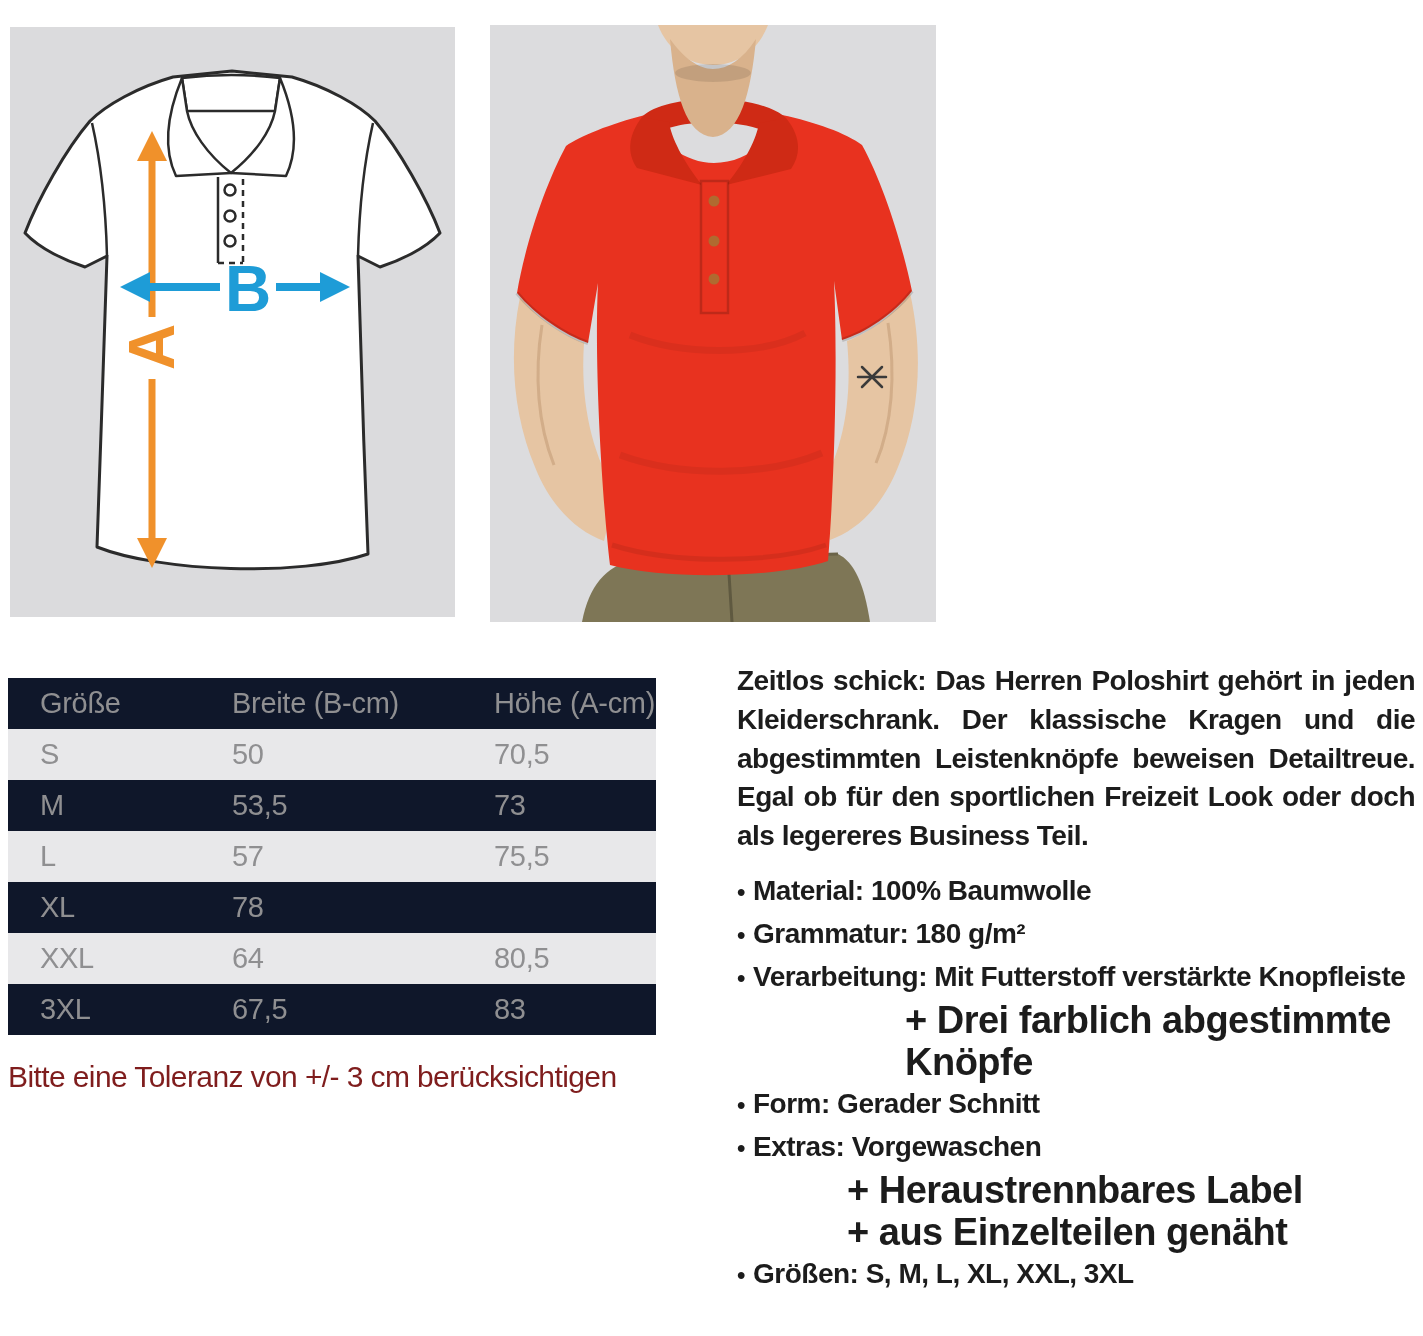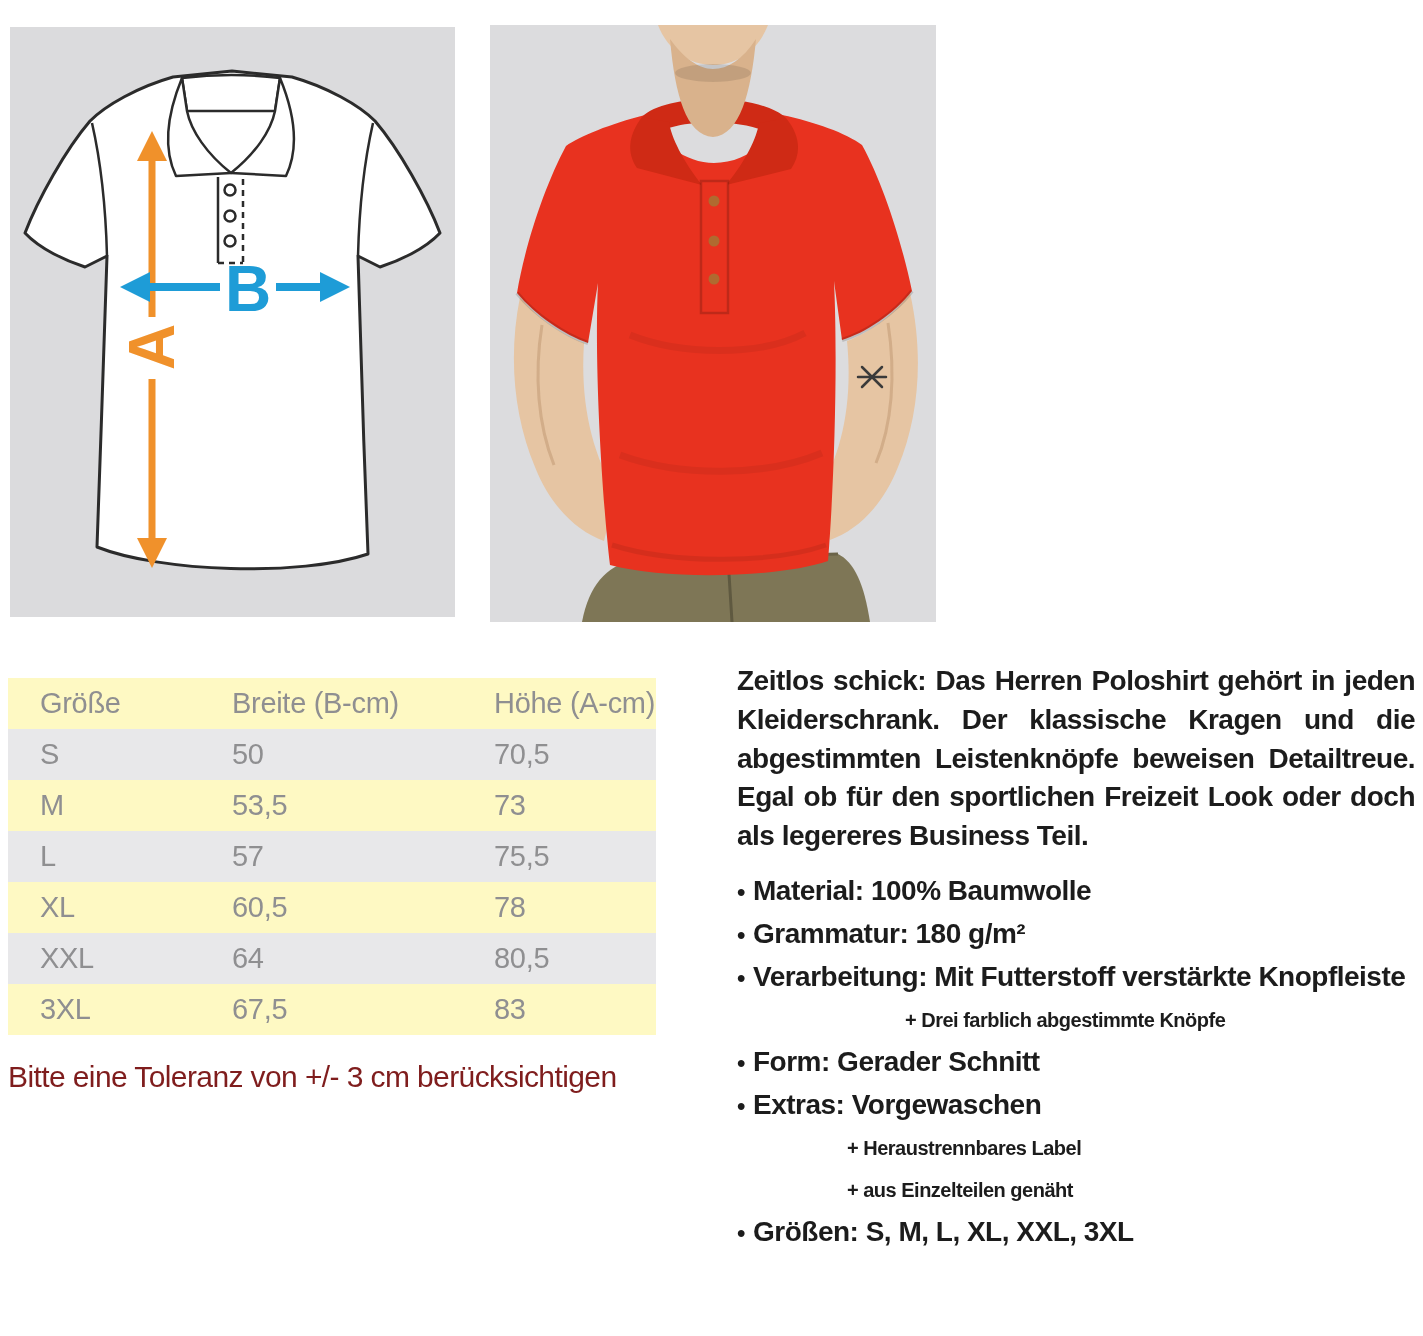--- a/index.html
+++ b/index.html
@@ -9,35 +9,35 @@
   }
   
   .diagram-panel{position:absolute;left:10px;top:27px;width:445px;height:590px;}
   .photo-panel{position:absolute;left:490px;top:25px;width:446px;height:597px;}
   .diagram-panel svg,.photo-panel svg{display:block;}
 
   
   .size-table{position:absolute;left:8px;top:678px;width:648px;
     font-size:29px;color:#8f8f91;letter-spacing:-0.3px;}
   .trow{display:grid;grid-template-columns:192px 262px 194px;height:51px;
-    align-items:center;background:#fef9c3;}
+    align-items:center;background:#0f172a;}
   .trow.dark{background:#e8e8ea;}
   .tcell{padding-left:32px;white-space:nowrap;}
 
   .tolerance{position:absolute;left:8px;top:1060px;width:660px;
     font-size:30px;color:#7f1d1d;letter-spacing:-0.6px;white-space:nowrap;}
 
   
   .description{position:absolute;left:737px;top:662px;width:678px;color:#1c1c1c;font-weight:bold;}
   .intro{font-size:28px;line-height:38.8px;text-align:justify;letter-spacing:-0.5px;}
   .spec-list{margin-top:14px;}
   .spec-row{display:flex;align-items:baseline;font-size:28px;line-height:42px;letter-spacing:-0.5px;}
   .dot{width:16px;text-align:left;font-size:24px;flex:0 0 16px;color:#1c1c1c;}
   .spec-text{flex:1;}
-  .spec-cont{margin-left:110px;font-size:20px;line-height:42px;letter-spacing:-0.5px;}
+  .spec-cont{margin-left:110px;font-size:38px;line-height:42px;letter-spacing:-0.5px;}
   .spec-cont.deep{margin-left:168px;}
 </style>
 </head>
 <body>
 
 <div class="page">
 
   <div class="diagram-panel">
     <svg viewBox="0 0 445 590" width="445" height="590">
       <rect width="445" height="590" fill="#dbdbdd"></rect>
@@ -169,21 +169,20 @@
           <div class="tcell">53,5</div>
           <div class="tcell">73</div>
         </div>
         <div class="trow dark">
           <div class="tcell">L</div>
           <div class="tcell">57</div>
           <div class="tcell">75,5</div>
         </div>
         <div class="trow">
           <div class="tcell">XL</div>
-          <div class="tcell">60,5</div>
           <div class="tcell">78</div>
         </div>
         <div class="trow dark">
           <div class="tcell">XXL</div>
           <div class="tcell">64</div>
           <div class="tcell">80,5</div>
         </div>
         <div class="trow">
           <div class="tcell">3XL</div>
           <div class="tcell">67,5</div>

